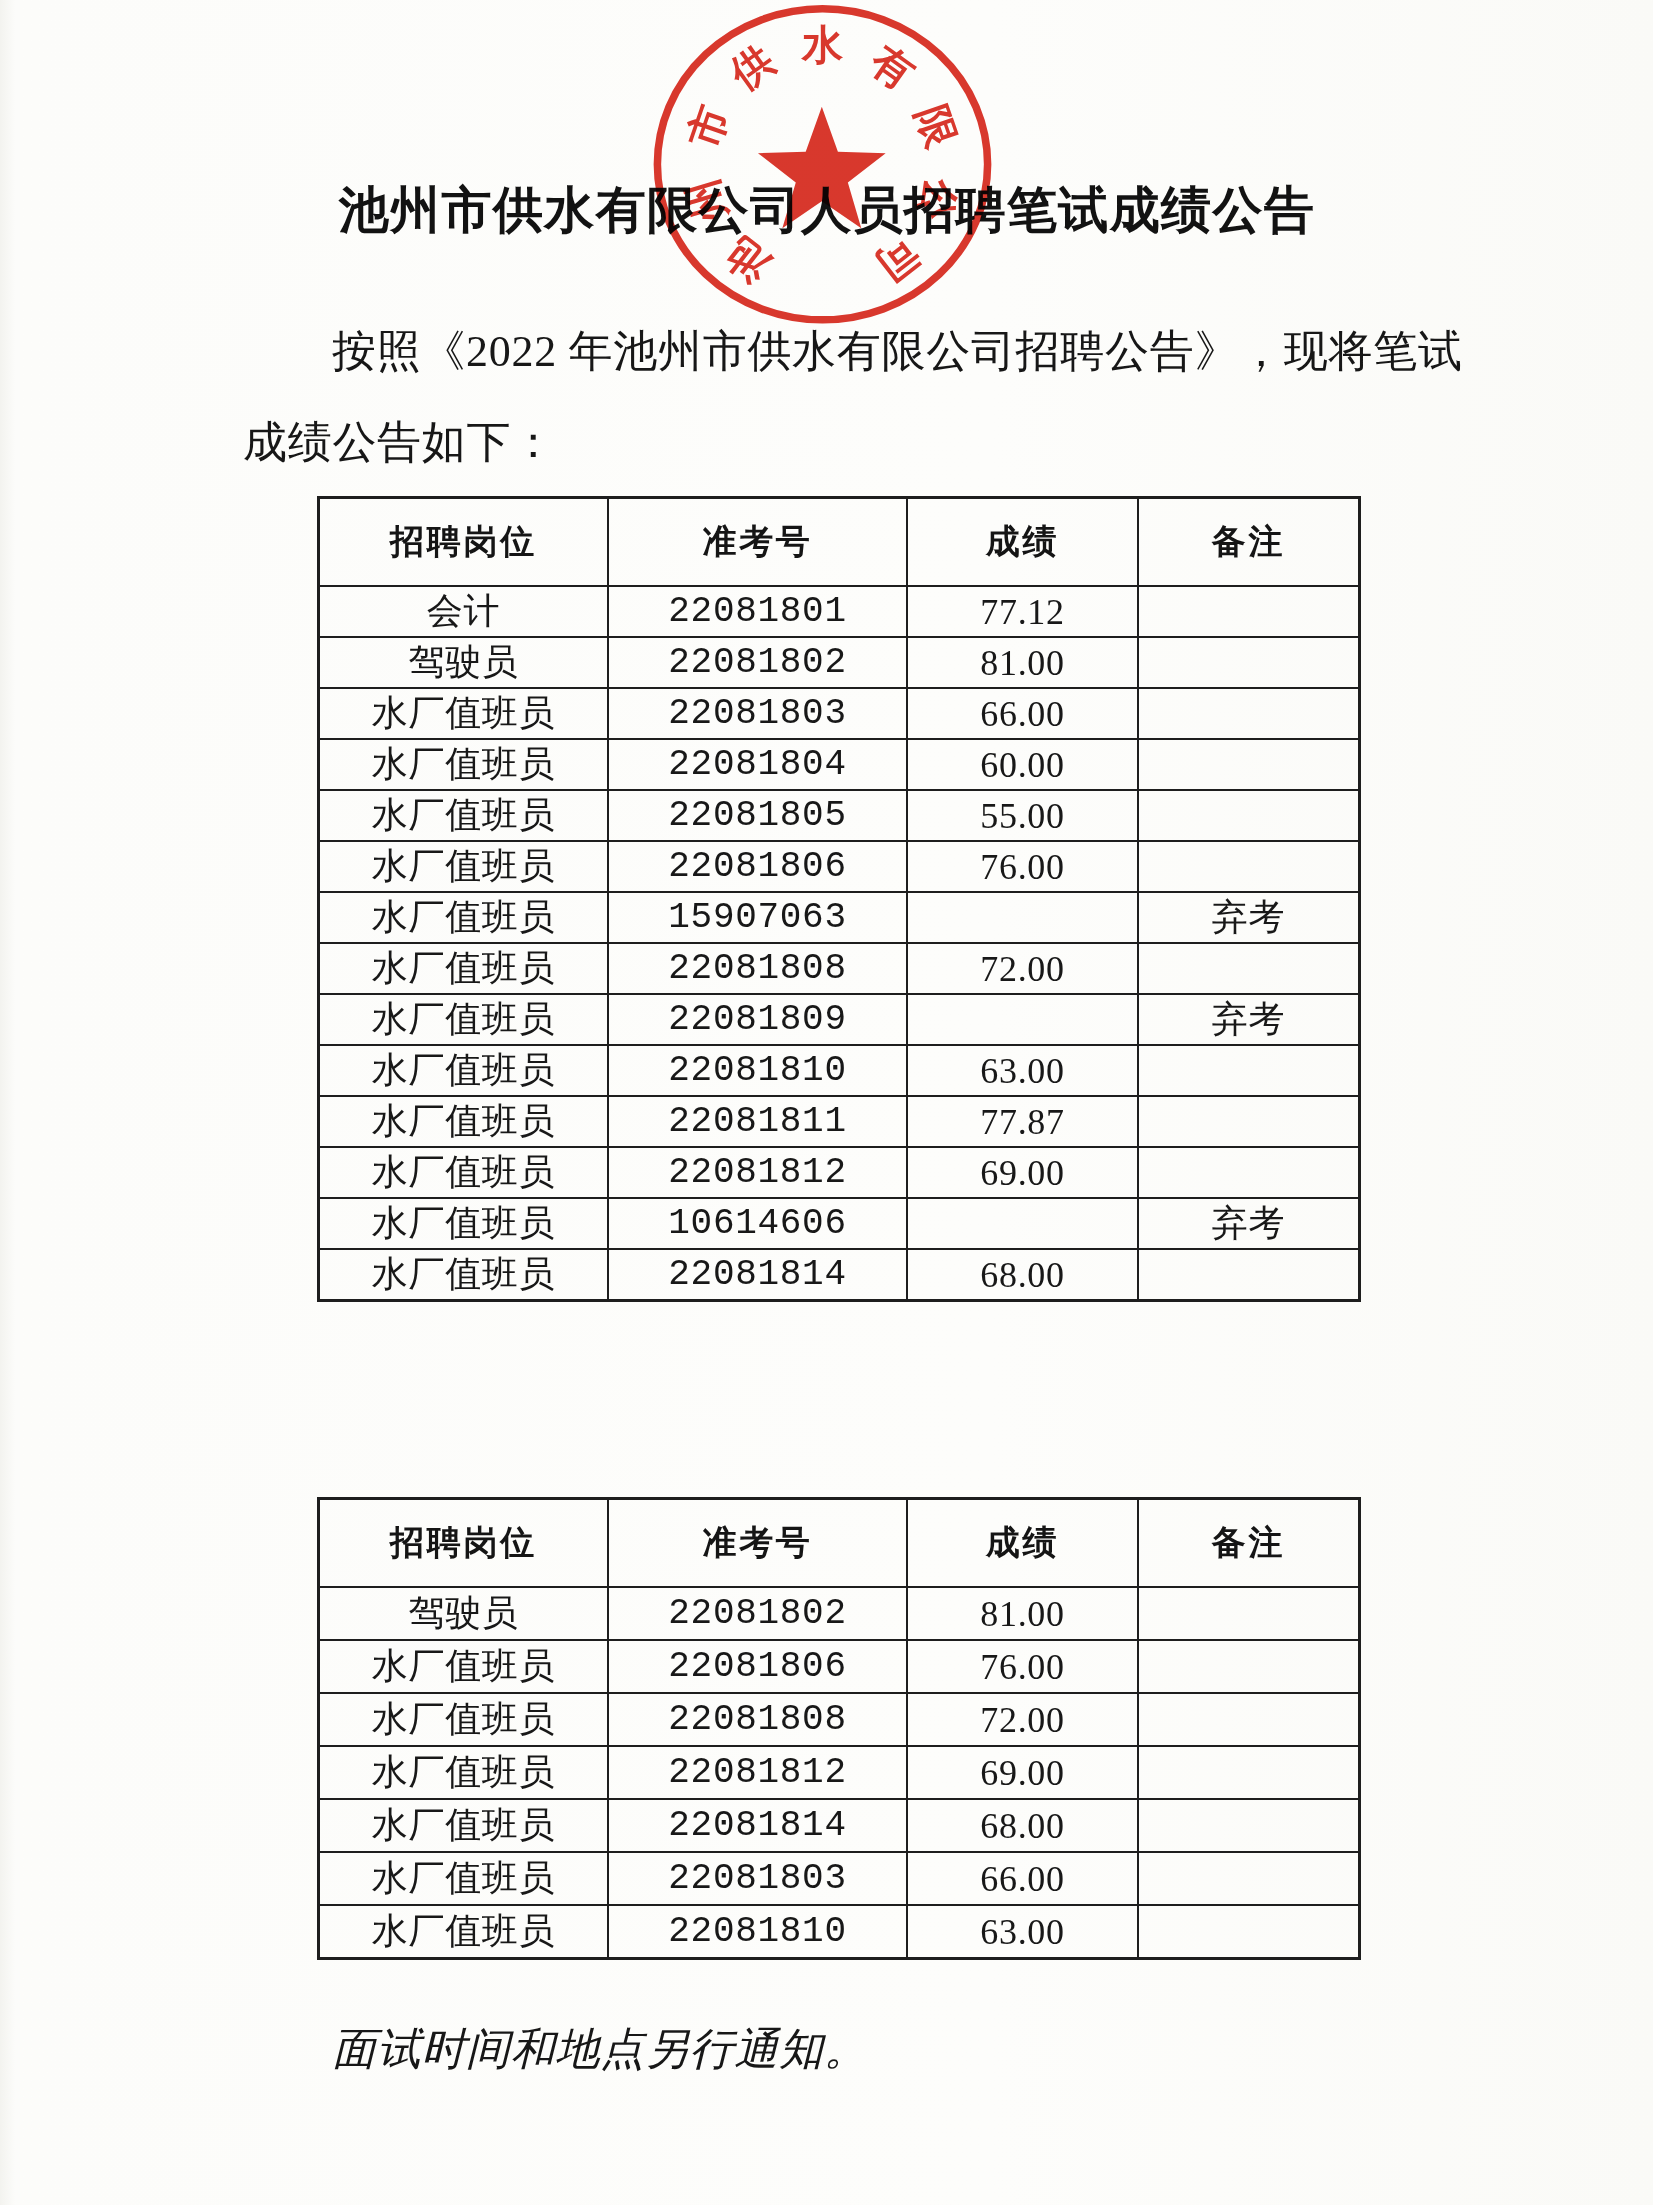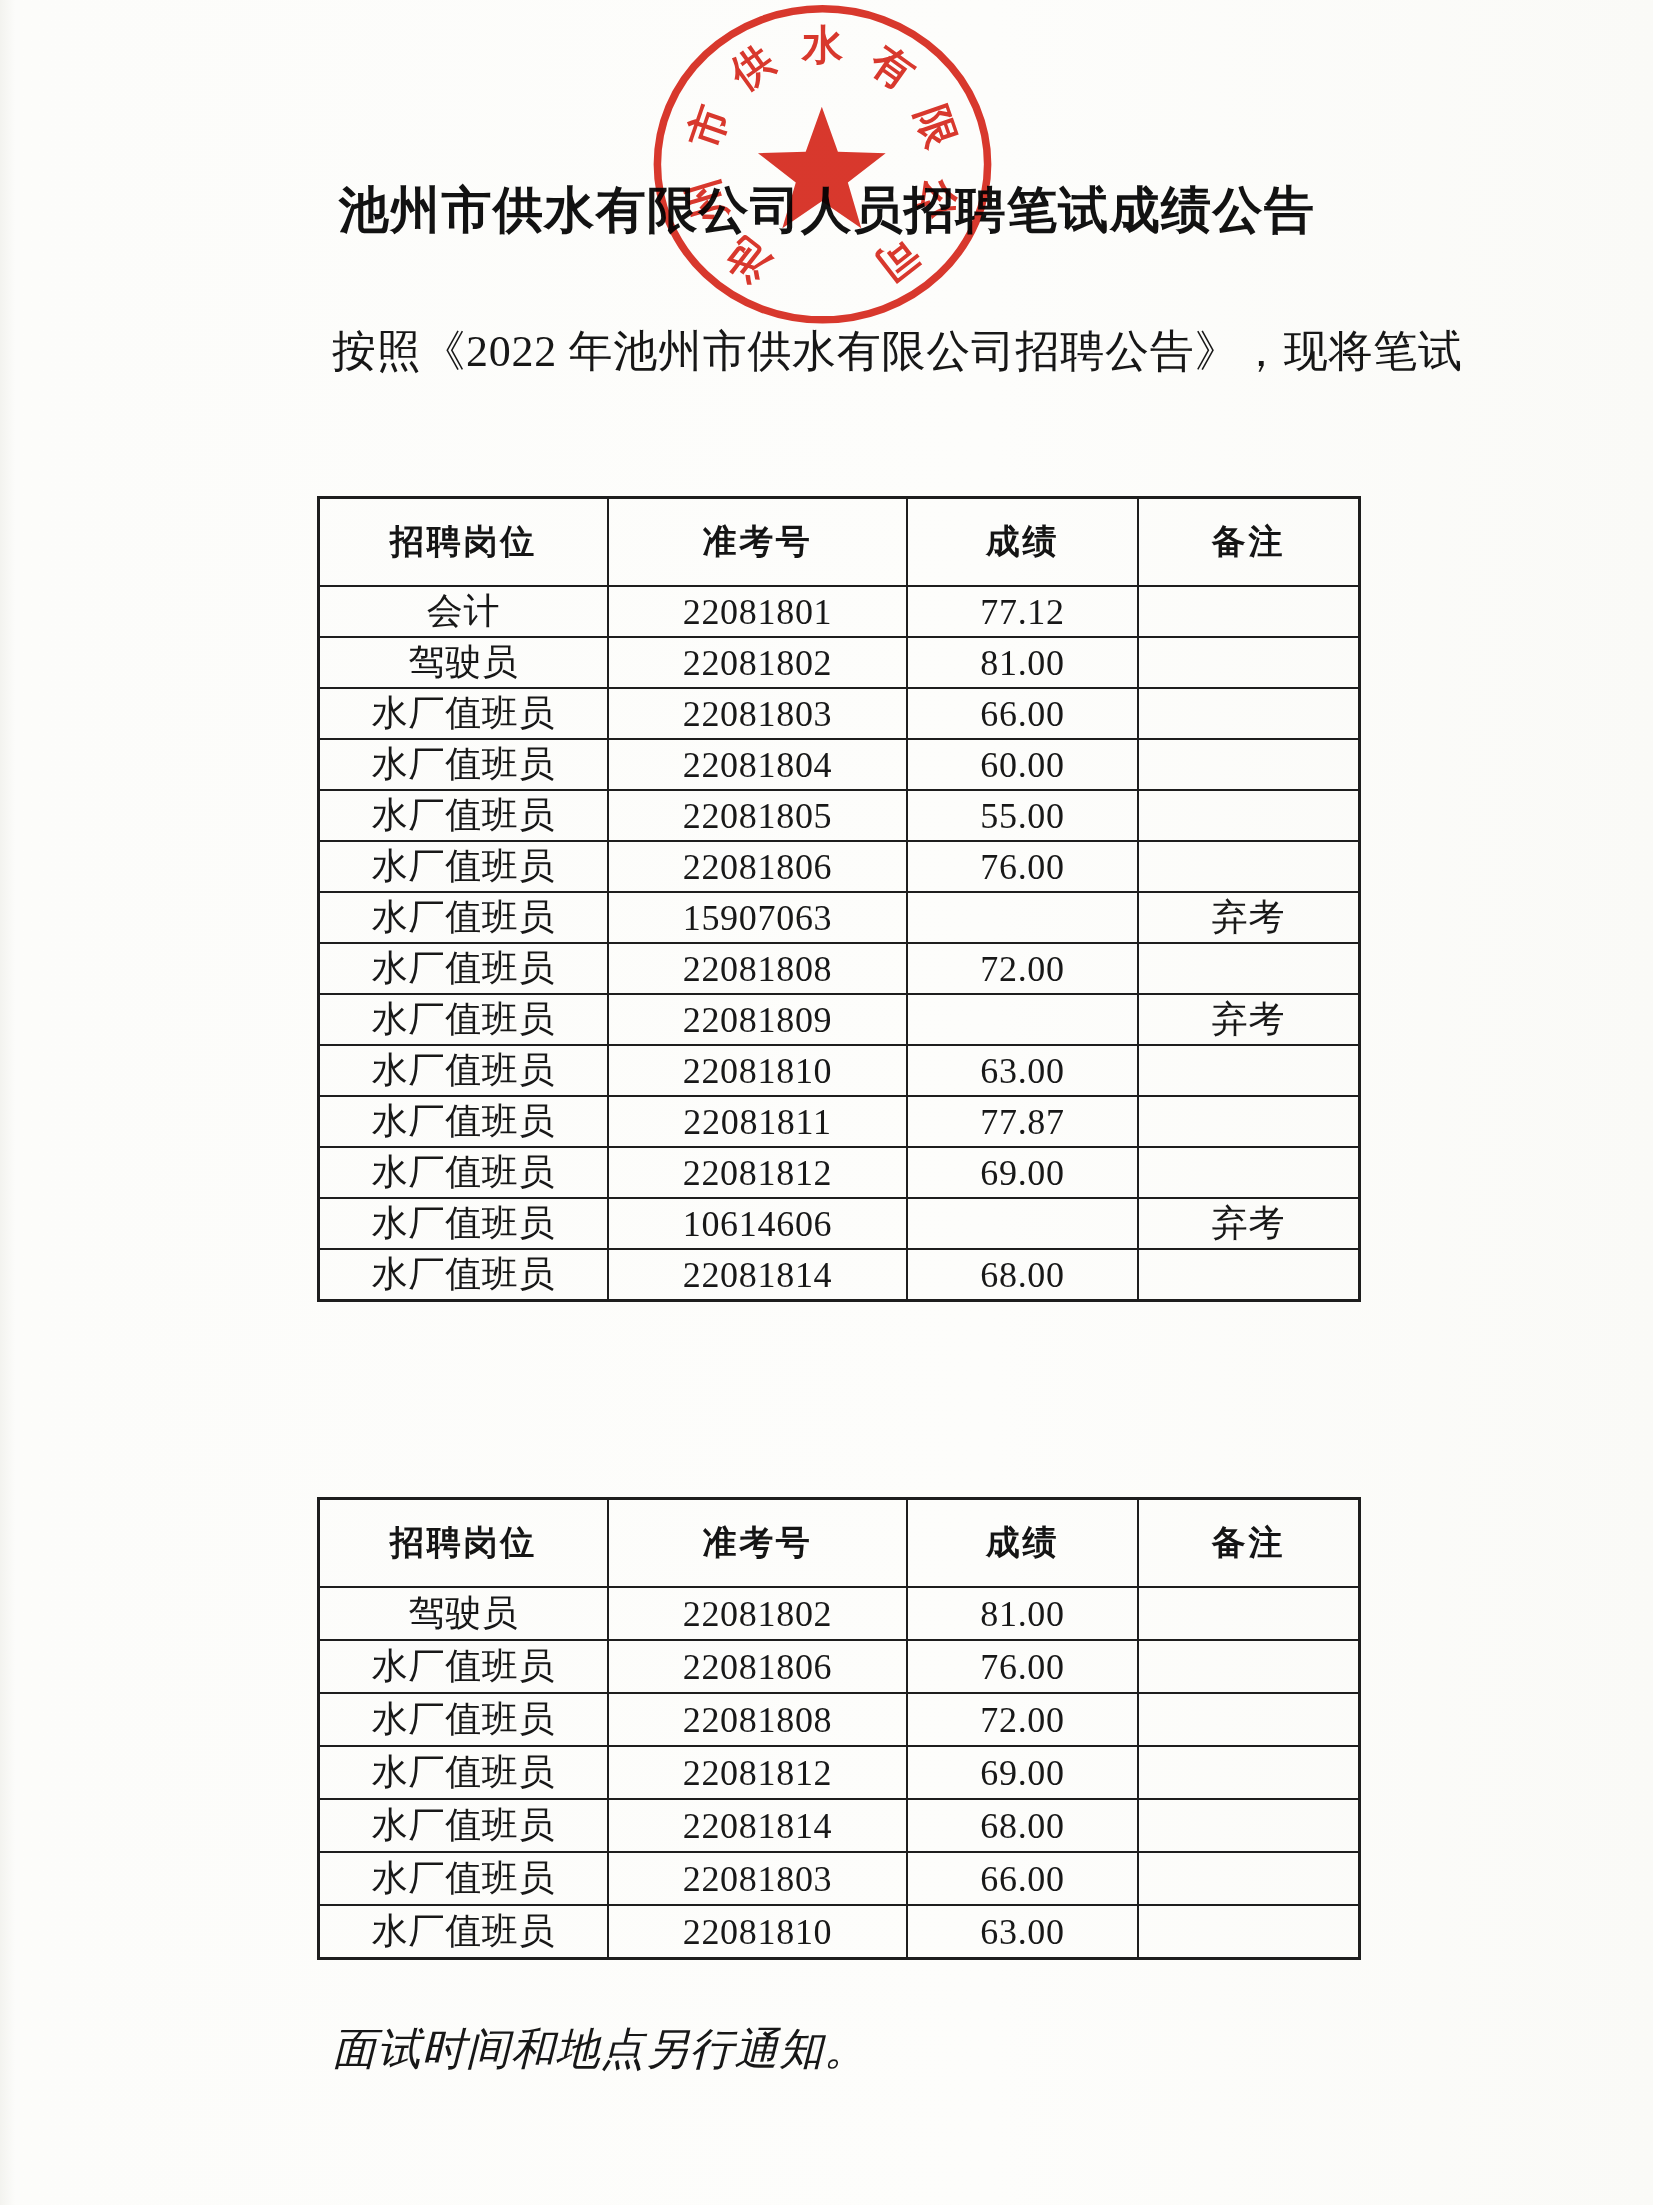--- a/index.html
+++ b/index.html
@@ -75,21 +75,21 @@
   }
   .doc-table td {
     font-family:"Liberation Serif","DejaVu Serif",serif;
     font-size:36px;
     letter-spacing:0.7px;
     color:#181818;
   }
   .table-1 td { height:48px; }
   .table-2 td { height:51px; }
   .doc-table th:nth-child(1), .doc-table td:nth-child(1) { width:287px; }
-  .doc-table th:nth-child(2), .doc-table td:nth-child(2) { width:297px; }
+  .doc-table th:nth-child(2), .doc-table td:nth-child(2) { width:297px;font-family:Liberation Mono, monospace; }
   .doc-table th:nth-child(3), .doc-table td:nth-child(3) { width:229px; }
   .doc-table th:nth-child(4), .doc-table td:nth-child(4) { width:219px; }
 </style>
 </head>
 <body>
 
 <div class="page">
 
   <svg class="seal" viewBox="0 0 500 470" style="color: rgb(216, 40, 29);">
     <ellipse cx="250" cy="234" rx="241" ry="227" fill="none" stroke="currentColor" stroke-width="11"></ellipse>
@@ -104,20 +104,21 @@
         <text x="250" y="60" transform="rotate(71 250 236)" text-anchor="middle" dominant-baseline="central" class="seal-char">限</text>
         <text x="250" y="60" transform="rotate(106.5 250 236)" text-anchor="middle" dominant-baseline="central" class="seal-char">公</text>
         <text x="250" y="60" transform="rotate(142 250 236)" text-anchor="middle" dominant-baseline="central" class="seal-char">司</text>
       </g>
   </svg>
 
   <div class="doc-title">池州市供水有限公司人员招聘笔试成绩公告</div>
 
   <div class="para para-intro">
     <div class="line indent">按照《2022 年池州市供水有限公司招聘公告》，现将笔试</div>
+    <div class="line">成绩公告如下：</div>
   </div>
 
   <div class="table-wrap table-1">
       <table class="doc-table">
         <thead>
           <tr>
             <th>招聘岗位</th>
             <th>准考号</th>
             <th>成绩</th>
             <th>备注</th>

